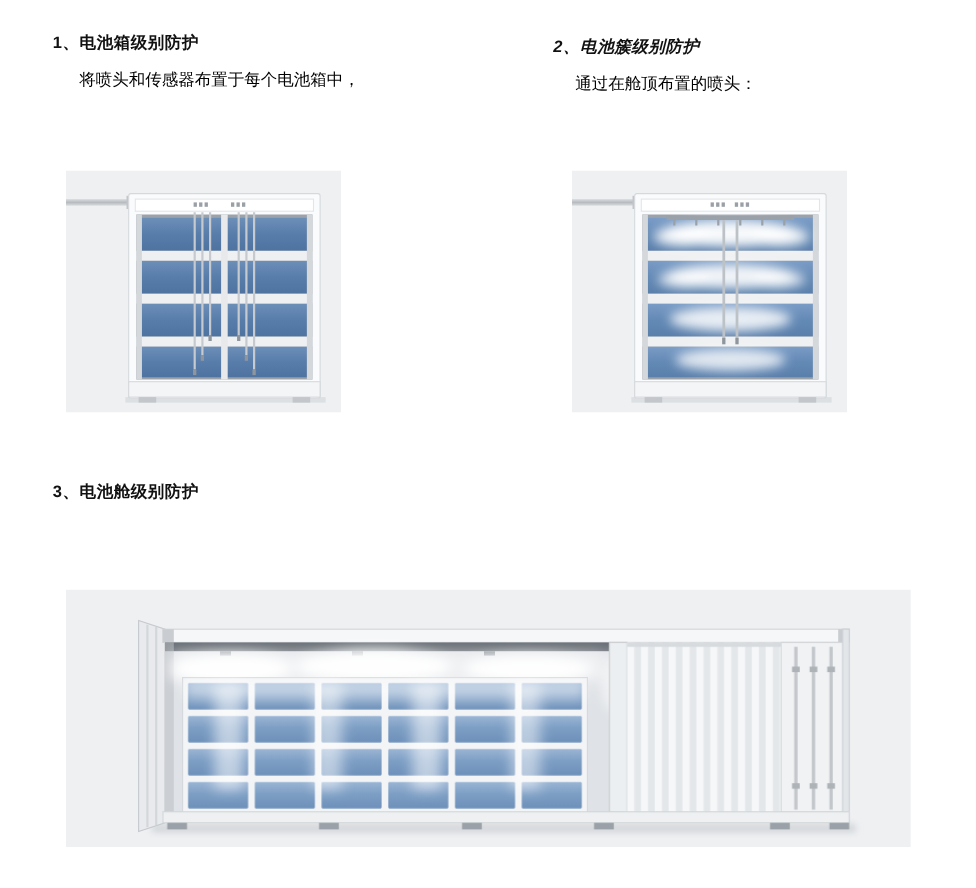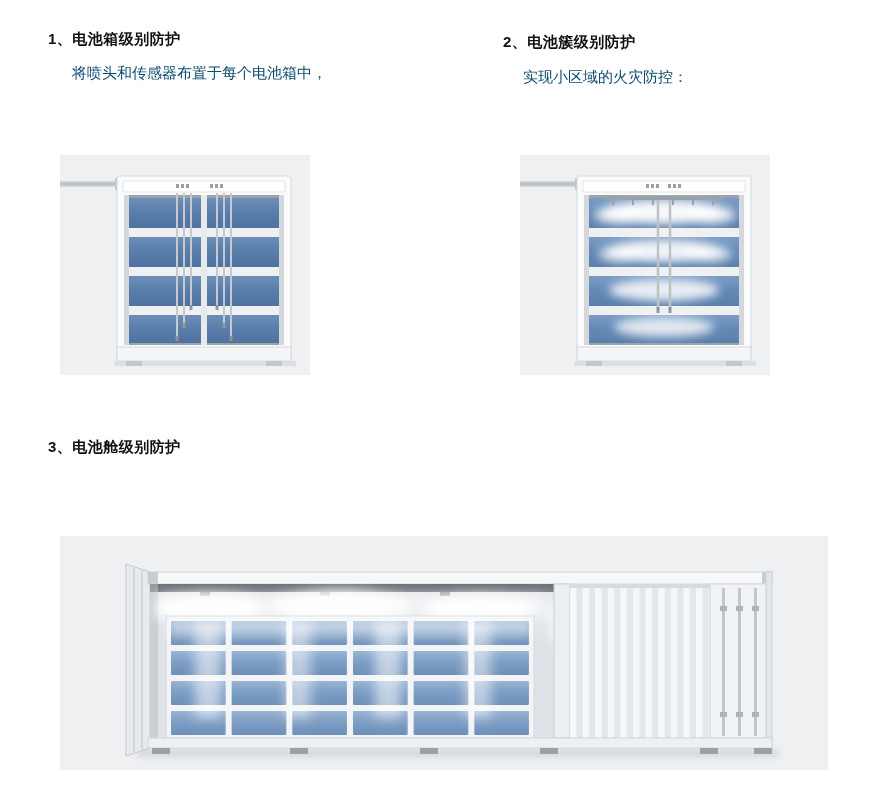--- a/index.html
+++ b/index.html
@@ -7,30 +7,30 @@
     width:887px;height:807px;background:#ffffff;position:relative;overflow:hidden;
     font-family:"Liberation Sans","DejaVu Sans",sans-serif;
     -webkit-font-smoothing:antialiased;
   }
   .page{position:relative;width:887px;height:786px;}
   .heading{
     position:absolute;margin:0;font-size:15px;font-weight:bold;color:#111;
     letter-spacing:.5px;white-space:nowrap;
   }
   .body-text{
-    position:absolute;font-size:15px;color:#0c4a6e;line-height:34px;white-space:nowrap;
+    position:absolute;font-size:15px;color:#000000;line-height:34px;white-space:nowrap;
   }
   .panel{
     position:absolute;margin:0;padding:0;line-height:0;
   }
   .panel svg{display:block;}
   #h1{left:48px;top:30px;}
   #p1{left:72px;top:56px;}
   #panel1{left:60px;top:155px;}
-  #h2{left:503px;top:33px;}
+  #h2{left:503px;top:33px;font-style:italic;}
   #p2{left:523px;top:60px;}
   #panel2{left:520px;top:155px;}
   #h3{left:48px;top:438px;}
   #p3{left:72px;top:470px;}
   #panel3{left:60px;top:536px;}
 </style>
 </head>
 <body>
 
 <div class="page">
@@ -105,21 +105,21 @@
         <g fill="#c3c7cb">
           <rect x="66" y="206" width="16" height="5"></rect>
           <rect x="206" y="206" width="16" height="5"></rect>
         </g>
       </g>
     </svg>
   </figure>
 
   <h3 class="heading" id="h2"><span>2、</span><span>电池簇级别防护</span></h3>
   <div class="body-text" id="p2">
-    <div>实现小区域的火灾防控：</div>
+    <div>通过在舱顶布置的喷头：</div>
   </div>
   <figure class="panel" id="panel2">
     <svg viewBox="0 0 250 220" width="250" height="220">
       <defs>
         <linearGradient id="g2pipe" x1="0" y1="0" x2="0" y2="1">
           <stop offset="0" stop-color="#dadcdf"></stop>
             <stop offset=".5" stop-color="#b7bbc0"></stop>
             <stop offset="1" stop-color="#dadcdf"></stop>
         </linearGradient>
         <linearGradient id="g2mod" x1="0" y1="0" x2="0" y2="1">

